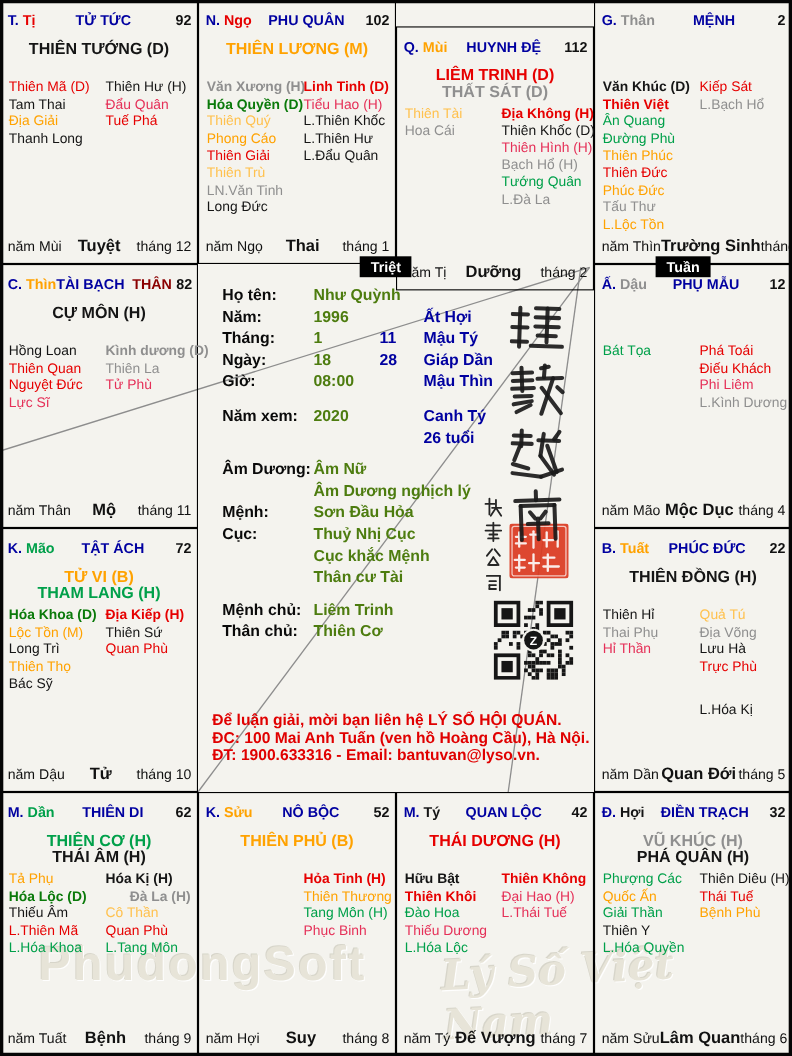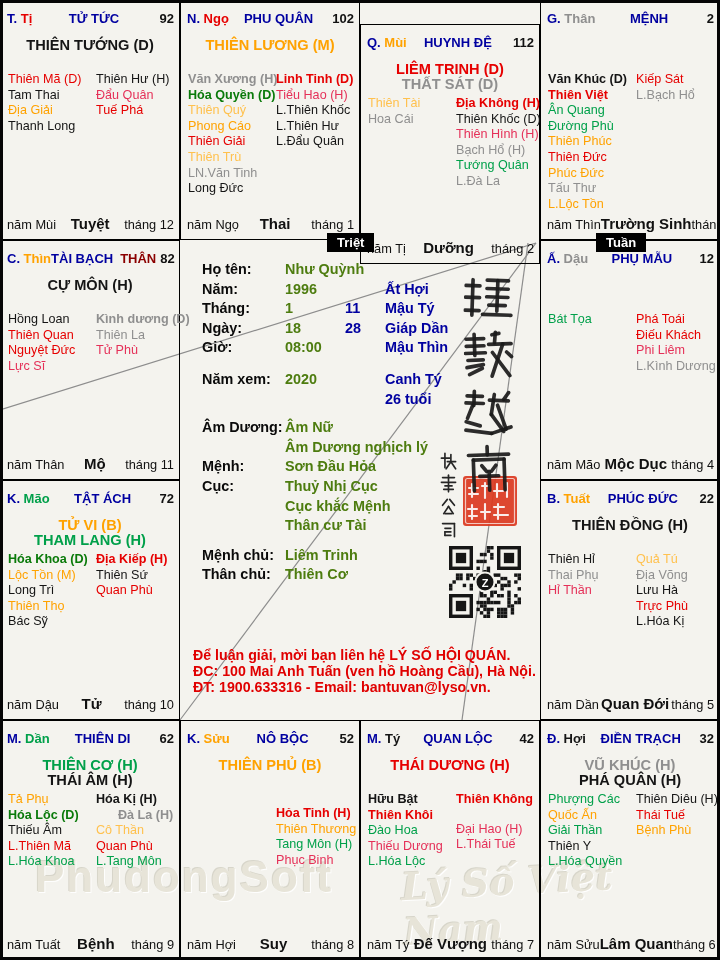--- a/index.html
+++ b/index.html
@@ -583,21 +583,21 @@
       <div class="col colL">
         <div class="srow" style="color: rgb(21, 21, 21); font-weight: 400;">Thiên Hỉ</div>
         <div class="srow" style="color: rgb(143, 143, 143); font-weight: 400;">Thai Phụ</div>
         <div class="srow" style="color: rgb(229, 48, 88); font-weight: 400;">Hỉ Thần</div>
       </div>
       <div class="col colR">
         <div class="srow" style="color: rgb(255, 193, 78); font-weight: 400;">Quả Tú</div>
         <div class="srow" style="color: rgb(143, 143, 143); font-weight: 400;">Địa Võng</div>
         <div class="srow" style="color: rgb(21, 21, 21); font-weight: 400;">Lưu Hà</div>
         <div class="srow" style="color: rgb(230, 0, 0); font-weight: 400;">Trực Phù</div>
-        <div class="srow" style="color: rgb(21, 21, 21); font-weight: 400;">L.Hóa Kị</div>
+        <div class="srow" style="color: rgb(21, 21, 21); font-weight: 400; margin-top: 24px;">L.Hóa Kị</div>
       </div>
       <div class="ftr">
         <span class="fyear">năm Dần</span>
         <span class="fstage">Quan Đới</span>
         <span class="fmonth">tháng 5</span>
       </div>
     </div>
     <div class="cell" style="left: 0px; top: 720px;">
       <div class="hdr">
         <span class="chi"><span style="color: rgb(0, 0, 160);">M.</span><span style="color: rgb(0, 160, 74);">&nbsp;Dần</span></span>
@@ -632,21 +632,21 @@
       <div class="hdr">
         <span class="chi"><span style="color: rgb(0, 0, 160);">K.</span><span style="color: rgb(255, 162, 0);">&nbsp;Sửu</span></span>
         <span class="palwrap"><span>NÔ BỘC</span></span>
         <span class="num">52</span>
       </div>
       <div class="mains">
         <div class="mline" style="color: rgb(255, 162, 0);">THIÊN PHỦ (B)</div>
       </div>
       <div class="col colL"></div>
       <div class="col colR">
-        <div class="srow" style="color: rgb(230, 0, 0); font-weight: 700; margin-top: 14px;">Hỏa Tinh (H)</div>
+        <div class="srow" style="color: rgb(230, 0, 0); font-weight: 700;">Hỏa Tinh (H)</div>
         <div class="srow" style="color: rgb(255, 162, 0); font-weight: 400;">Thiên Thương</div>
         <div class="srow" style="color: rgb(0, 160, 74); font-weight: 400;">Tang Môn (H)</div>
         <div class="srow" style="color: rgb(229, 48, 88); font-weight: 400;">Phục Binh</div>
       </div>
       <div class="ftr">
         <span class="fyear">năm Hợi</span>
         <span class="fstage">Suy</span>
         <span class="fmonth">tháng 8</span>
       </div>
     </div>
@@ -661,21 +661,21 @@
       </div>
       <div class="col colL">
         <div class="srow" style="color: rgb(21, 21, 21); font-weight: 700;">Hữu Bật</div>
         <div class="srow" style="color: rgb(230, 0, 0); font-weight: 700;">Thiên Khôi</div>
         <div class="srow" style="color: rgb(0, 160, 74); font-weight: 400;">Đào Hoa</div>
         <div class="srow" style="color: rgb(229, 48, 88); font-weight: 400;">Thiếu Dương</div>
         <div class="srow" style="color: rgb(0, 160, 74); font-weight: 400;">L.Hóa Lộc</div>
       </div>
       <div class="col colR">
         <div class="srow" style="color: rgb(230, 0, 0); font-weight: 700;">Thiên Không</div>
-        <div class="srow" style="color: rgb(229, 48, 88); font-weight: 400; margin-top: 14px;">Đại Hao (H)</div>
+        <div class="srow" style="color: rgb(229, 48, 88); font-weight: 400;">Đại Hao (H)</div>
         <div class="srow" style="color: rgb(229, 48, 88); font-weight: 400;">L.Thái Tuế</div>
       </div>
       <div class="ftr">
         <span class="fyear">năm Tý</span>
         <span class="fstage">Đế Vượng</span>
         <span class="fmonth">tháng 7</span>
       </div>
     </div>
     <div class="cell" style="left: 540px; top: 720px;">
       <div class="hdr">

